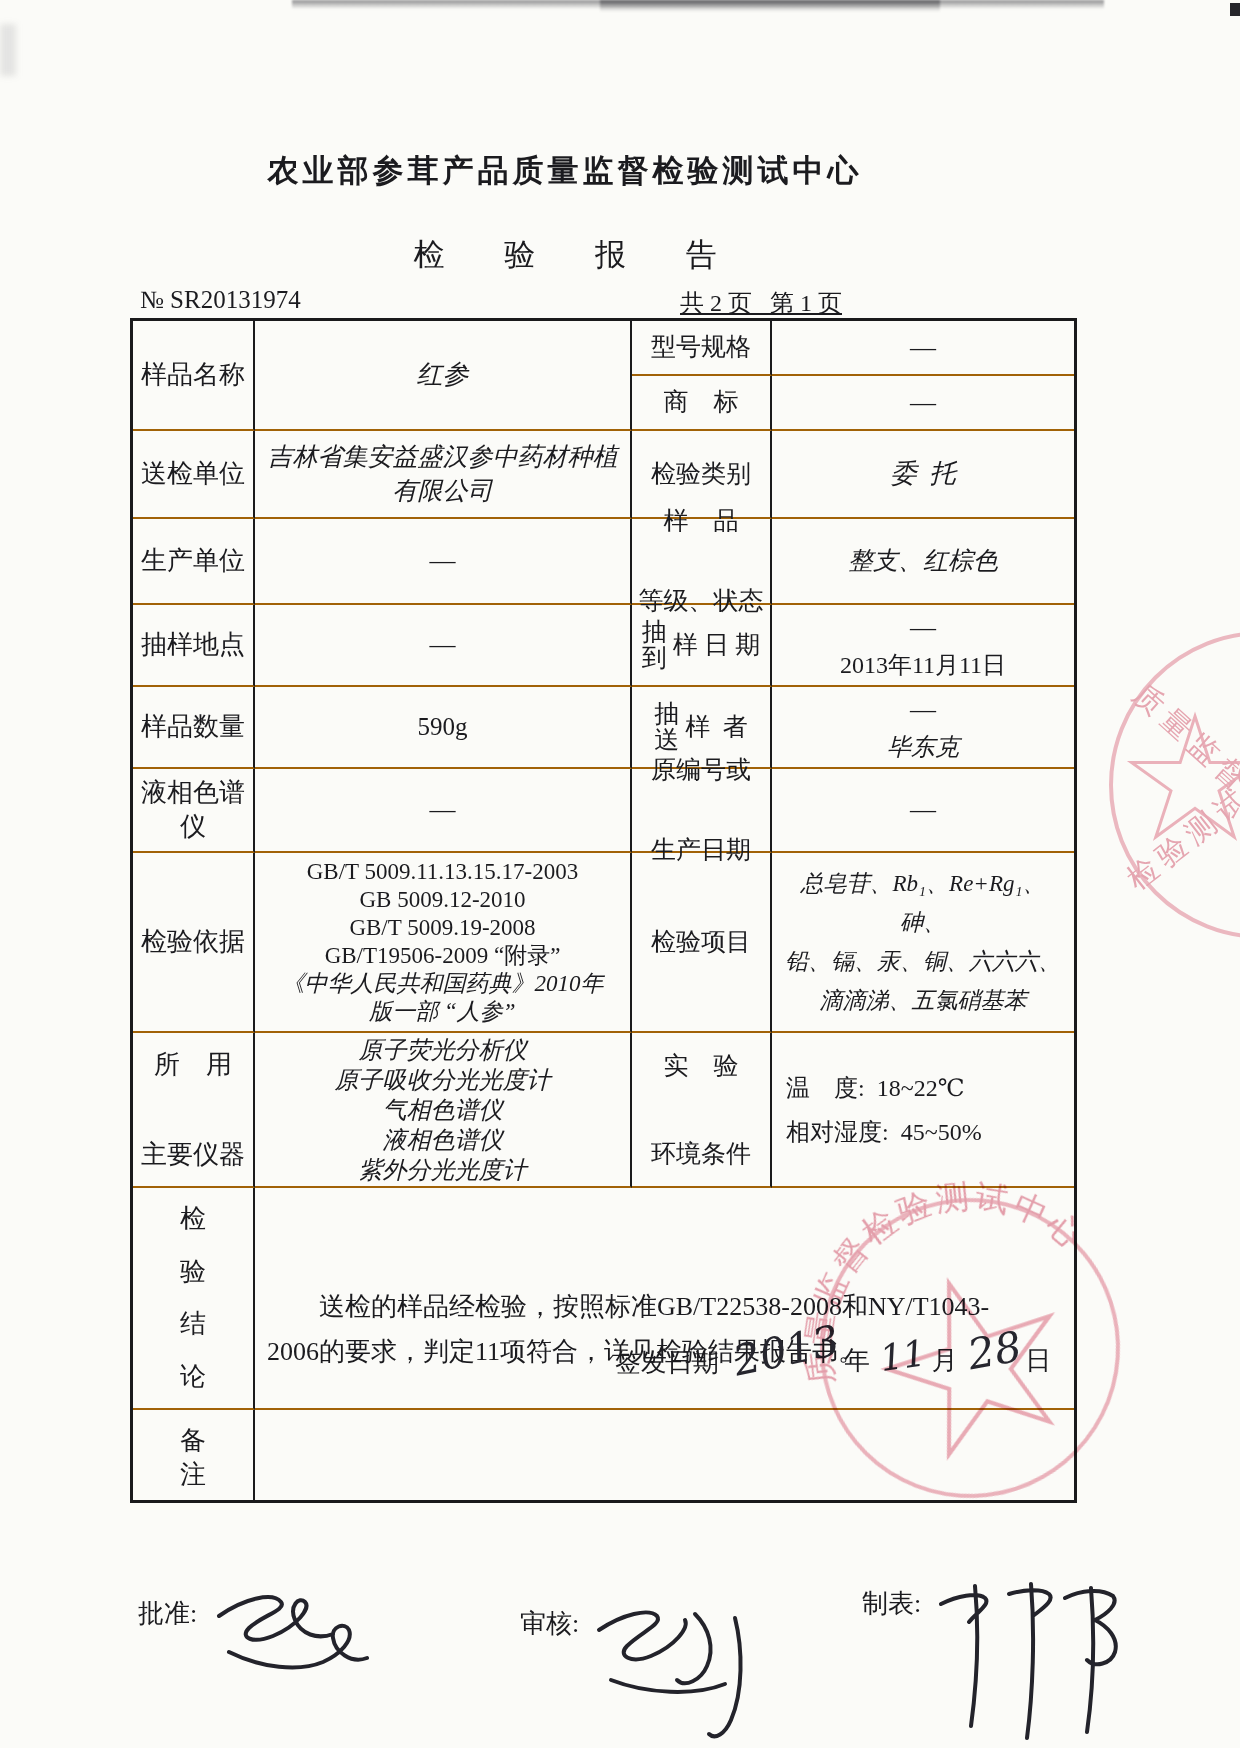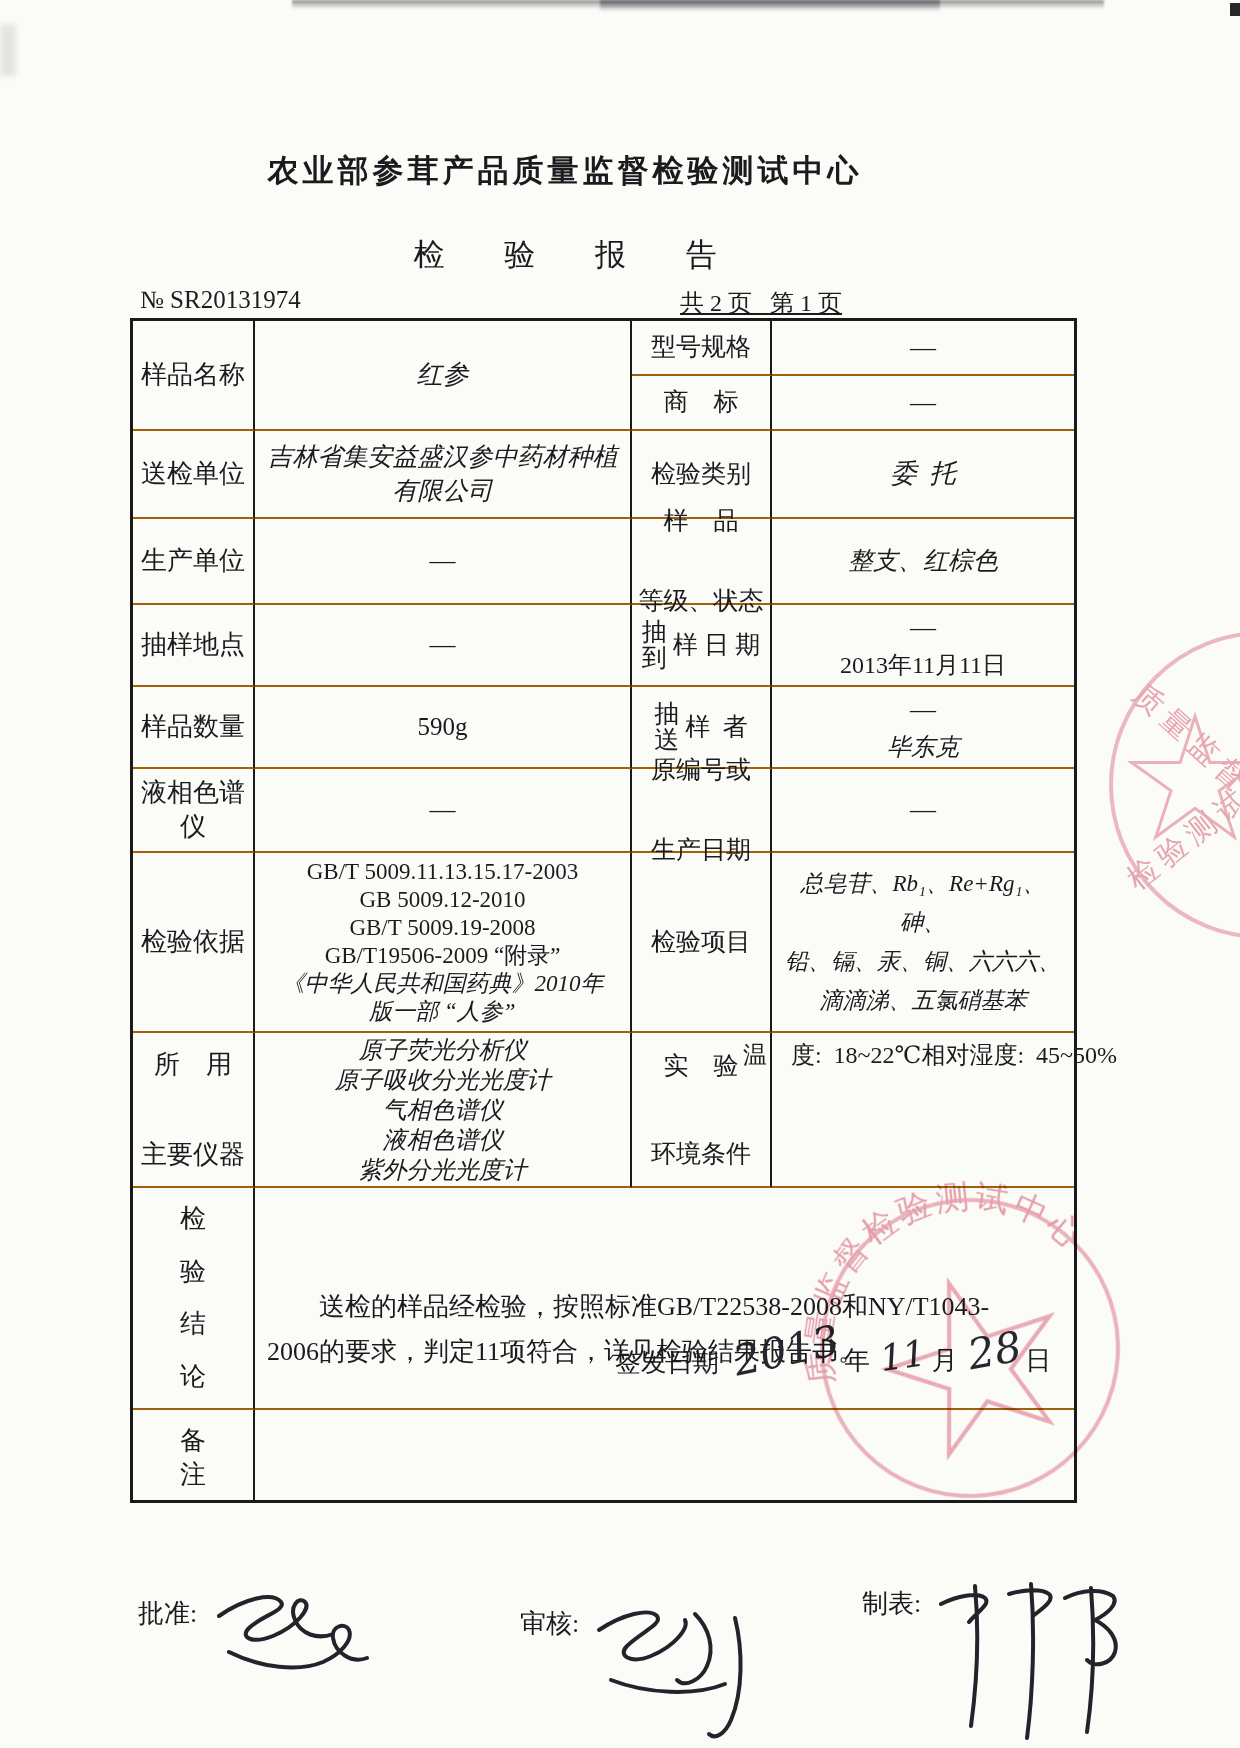--- a/index.html
+++ b/index.html
@@ -42,21 +42,21 @@
   .last-row{border-bottom:none;}
   .lbl3{font-size:25px;}
   .col-v{flex-direction:column;gap:48px;}
   .stackwrap{display:flex;flex-direction:row;align-items:center;gap:6px;width:100%;justify-content:center;}
   .stack{display:flex;flex-direction:column;line-height:1.05;font-size:25px;}
   .twoline{flex-direction:column;justify-content:center;font-size:24px;line-height:1.5;}
   .dash{font-size:26px;}
   .basis-lines{flex-direction:column;font-size:23px;line-height:28px;align-items:center;}
   .items-lines{flex-direction:column;font-size:23px;line-height:39px;padding:1px 6px;}
   .instr-lines{flex-direction:column;font-size:24px;line-height:30px;}
-  .env-lines{flex-direction:row;align-items:flex-start;padding-left:14px;font-size:24px;line-height:44px;}
+  .env-lines{flex-direction:column;align-items:flex-start;padding-left:14px;font-size:24px;line-height:44px;}
   .unit-val{font-size:25px;line-height:34px;padding:0 6px;}
   .vert-label{flex-direction:column;justify-content:space-between;padding:14px 0;}
   .vert-label span{display:block;}
   .concl-cell{position:relative;display:block;text-align:left;}
   .concl-text{margin:96px 36px 0 12px;font-size:26px;line-height:45px;text-indent:2em;}
   .sign-line{position:absolute;left:360px;bottom:28px;display:flex;align-items:flex-end;font-size:26px;}
   .hw{display:inline-block;font-style:italic;line-height:1;color:#26262e;
       font-family:"DejaVu Serif",serif;}
   .hw-year{font-size:42px;transform:rotate(-12deg);margin:0 4px 8px 14px;}
   .hw-month{font-size:36px;transform:rotate(-8deg);margin:0 6px 6px 10px;}

